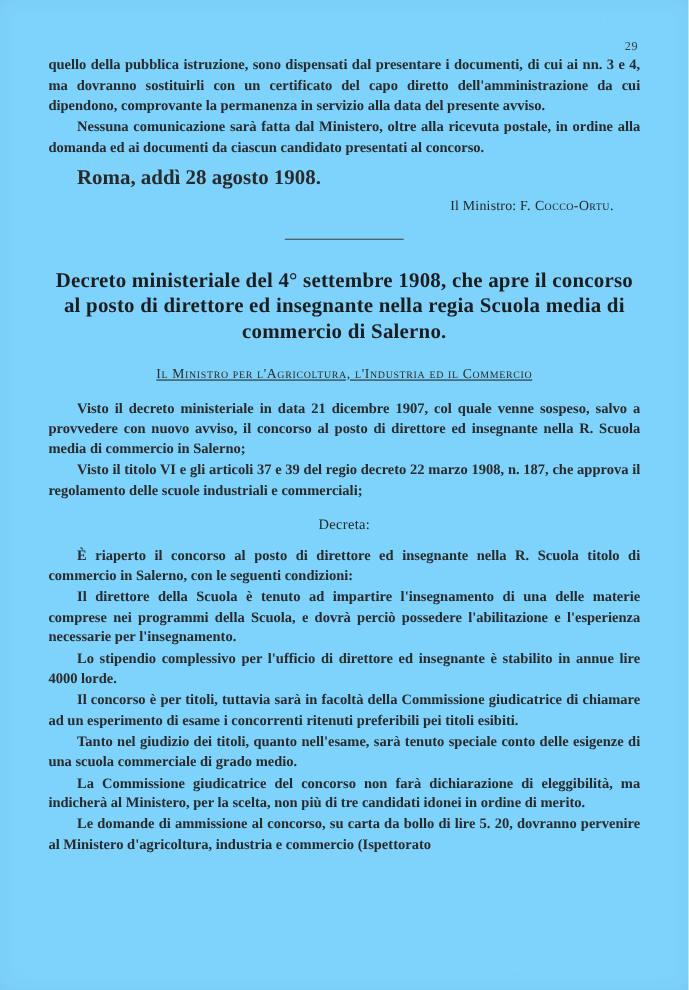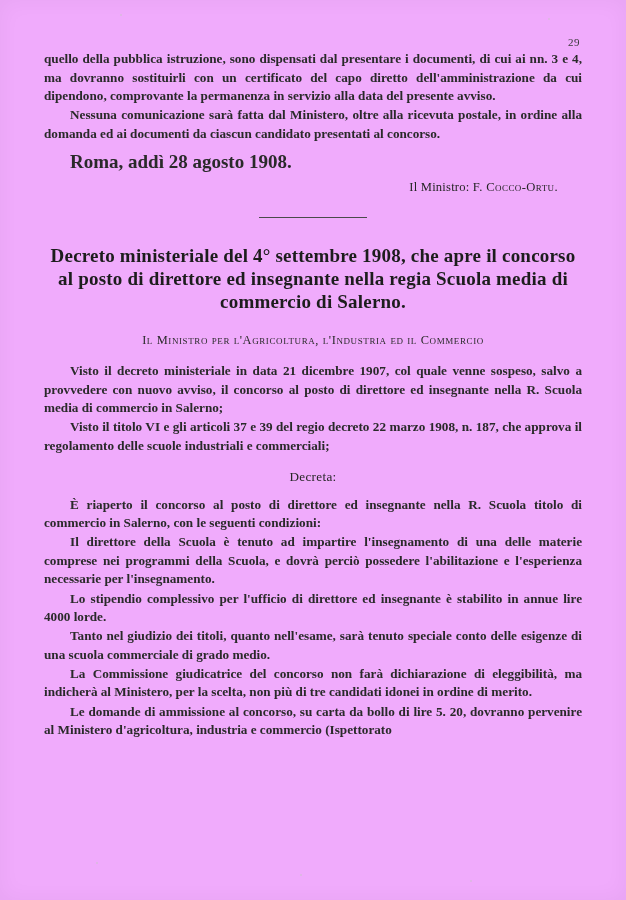--- a/index.html
+++ b/index.html
@@ -13,21 +13,21 @@
     font-family: "Liberation Serif", serif;
     color: #262626;
     position: relative;
     overflow: hidden;
   }
   .page {
     position: absolute;
     left: 0; top: 0;
     width: 626px;
     height: 900px;
-    background: #f0abfc;
+    background: #7dd3fc;
   }
   
   .page::before {
     content: "";
     position: absolute;
     inset: 0;
     box-shadow: inset 0 0 22px rgba(0,0,0,0.045);
     pointer-events: none;
   }
   .page-number {
@@ -95,20 +95,21 @@
     margin: 0 6px;
   }
   .authority {
     text-align: center;
     font-variant: small-caps;
     font-size: 12.4px;
     letter-spacing: 0.6px;
     margin-top: 20px;
     margin-bottom: 14px;
     color: #2b2b2b;
+    text-decoration: underline;
   }
   .decreta {
     text-align: center;
     font-size: 13.2px;
     margin-top: 13px;
     margin-bottom: 11px;
     letter-spacing: 0.3px;
   }
   .speck {
     position: absolute;
@@ -151,18 +152,19 @@
     <div class="authority">Il Ministro per l'Agricoltura, l'Industria ed il Commercio</div>
 
     <p class="indent">Visto il decreto ministeriale in data 21 dicembre 1907, col quale venne sospeso, salvo a provvedere con nuovo avviso, il concorso al posto di direttore ed insegnante nella R. Scuola media di commercio in Salerno;</p>
     <p class="indent">Visto il titolo VI e gli articoli 37 e 39 del regio decreto 22 marzo 1908, n. 187, che approva il regolamento delle scuole industriali e commerciali;</p>
 
     <div class="decreta">Decreta:</div>
 
     <p class="indent">È riaperto il concorso al posto di direttore ed insegnante nella R. Scuola titolo di commercio in Salerno, con le seguenti condizioni:</p>
     <p class="indent">Il direttore della Scuola è tenuto ad impartire l'insegnamento di una delle materie comprese nei programmi della Scuola, e dovrà perciò possedere l'abilitazione e l'esperienza necessarie per l'insegnamento.</p>
     <p class="indent">Lo stipendio complessivo per l'ufficio di direttore ed insegnante è stabilito in annue lire 4000 lorde.</p>
+    <p class="indent">Il concorso è per titoli, tuttavia sarà in facoltà della Commissione giudicatrice di chiamare ad un esperimento di esame i concorrenti ritenuti preferibili pei titoli esibiti.</p>
     <p class="indent">Tanto nel giudizio dei titoli, quanto nell'esame, sarà tenuto speciale conto delle esigenze di una scuola commerciale di grado medio.</p>
     <p class="indent">La Commissione giudicatrice del concorso non farà dichiarazione di eleggibilità, ma indicherà al Ministero, per la scelta, non più di tre candidati idonei in ordine di merito.</p>
     <p class="indent">Le domande di ammissione al concorso, su carta da bollo di lire 5. 20, dovranno pervenire al Ministero d'agricoltura, industria e commercio (Ispettorato</p>
 
   </div>
 </div>
 
 </body></html>

